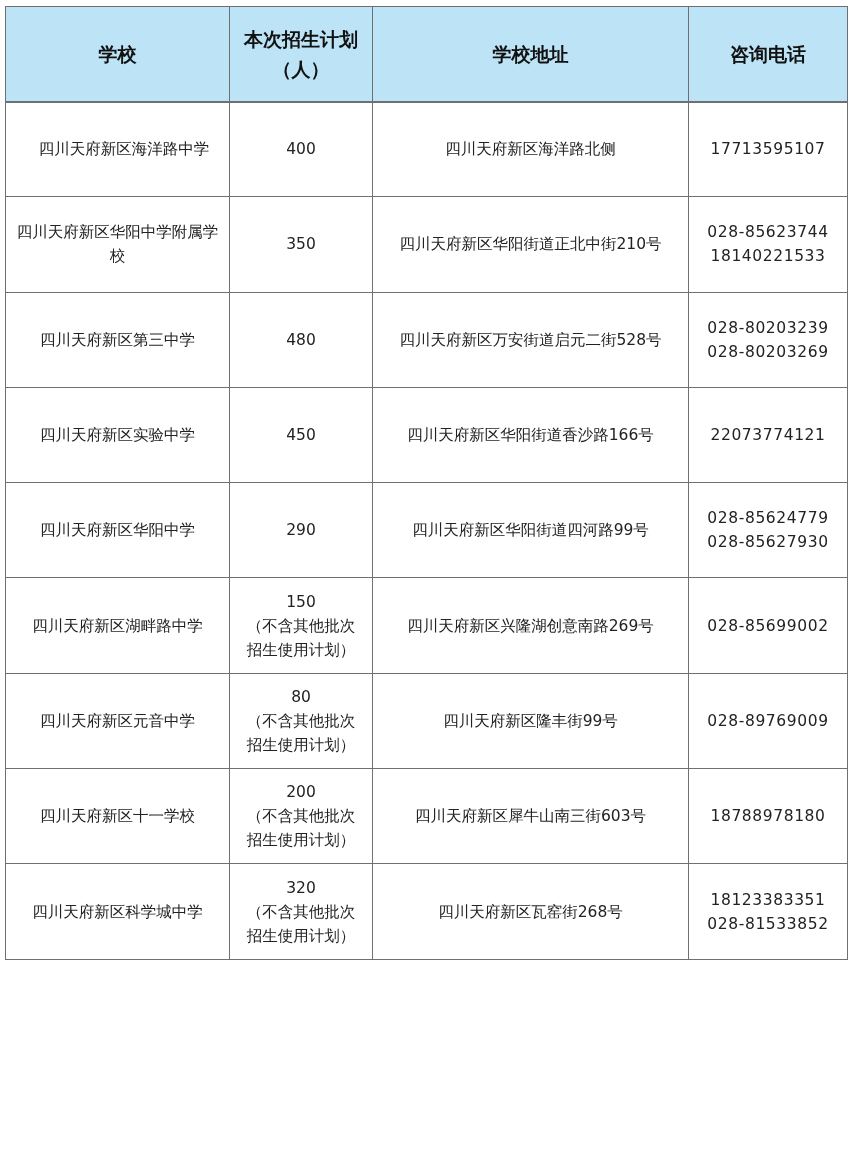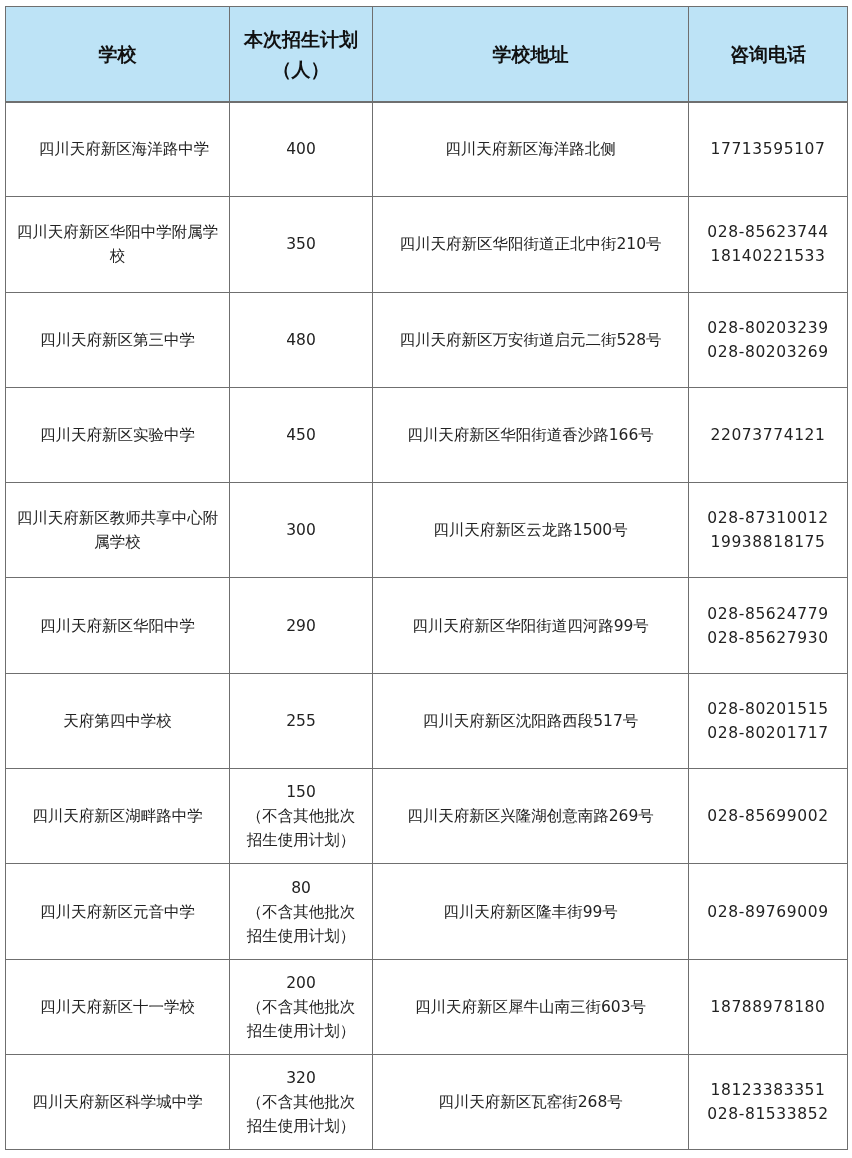--- a/index.html
+++ b/index.html
@@ -85,50 +85,28 @@
         <td><span style="display:inline-block;max-width:180px;">四川天府新区实验中学</span></td>
         <td class="plan">
           <span class="line">450</span>
         </td>
         <td><span>四川天府新区华阳街道香沙路166号</span></td>
         <td class="phone">
           <span class="line">22073774121</span>
         </td>
       </tr>
       <tr>
-        <td><span style="display:inline-block;max-width:205px;">四川天府新区教师共享中心附属学校</span></td>
-        <td class="plan">
-          <span class="line">300</span>
-        </td>
-        <td><span>四川天府新区云龙路1500号</span></td>
-        <td class="phone">
-          <span class="line">028-87310012</span>
-          <span class="line">19938818175</span>
-        </td>
-      </tr>
-      <tr>
         <td><span style="display:inline-block;max-width:180px;">四川天府新区华阳中学</span></td>
         <td class="plan">
           <span class="line">290</span>
         </td>
         <td><span>四川天府新区华阳街道四河路99号</span></td>
         <td class="phone">
           <span class="line">028-85624779</span>
           <span class="line">028-85627930</span>
-        </td>
-      </tr>
-      <tr>
-        <td><span style="display:inline-block;max-width:180px;">天府第四中学校</span></td>
-        <td class="plan">
-          <span class="line">255</span>
-        </td>
-        <td><span>四川天府新区沈阳路西段517号</span></td>
-        <td class="phone">
-          <span class="line">028-80201515</span>
-          <span class="line">028-80201717</span>
         </td>
       </tr>
       <tr>
         <td><span style="display:inline-block;max-width:180px;">四川天府新区湖畔路中学</span></td>
         <td class="plan"><span class="line">150</span><span class="note" style="display:inline-block;width:118px;">（不含其他批次招生使用计划）</span></td>
         <td><span>四川天府新区兴隆湖创意南路269号</span></td>
         <td class="phone">
           <span class="line">028-85699002</span>
         </td>
       </tr>

